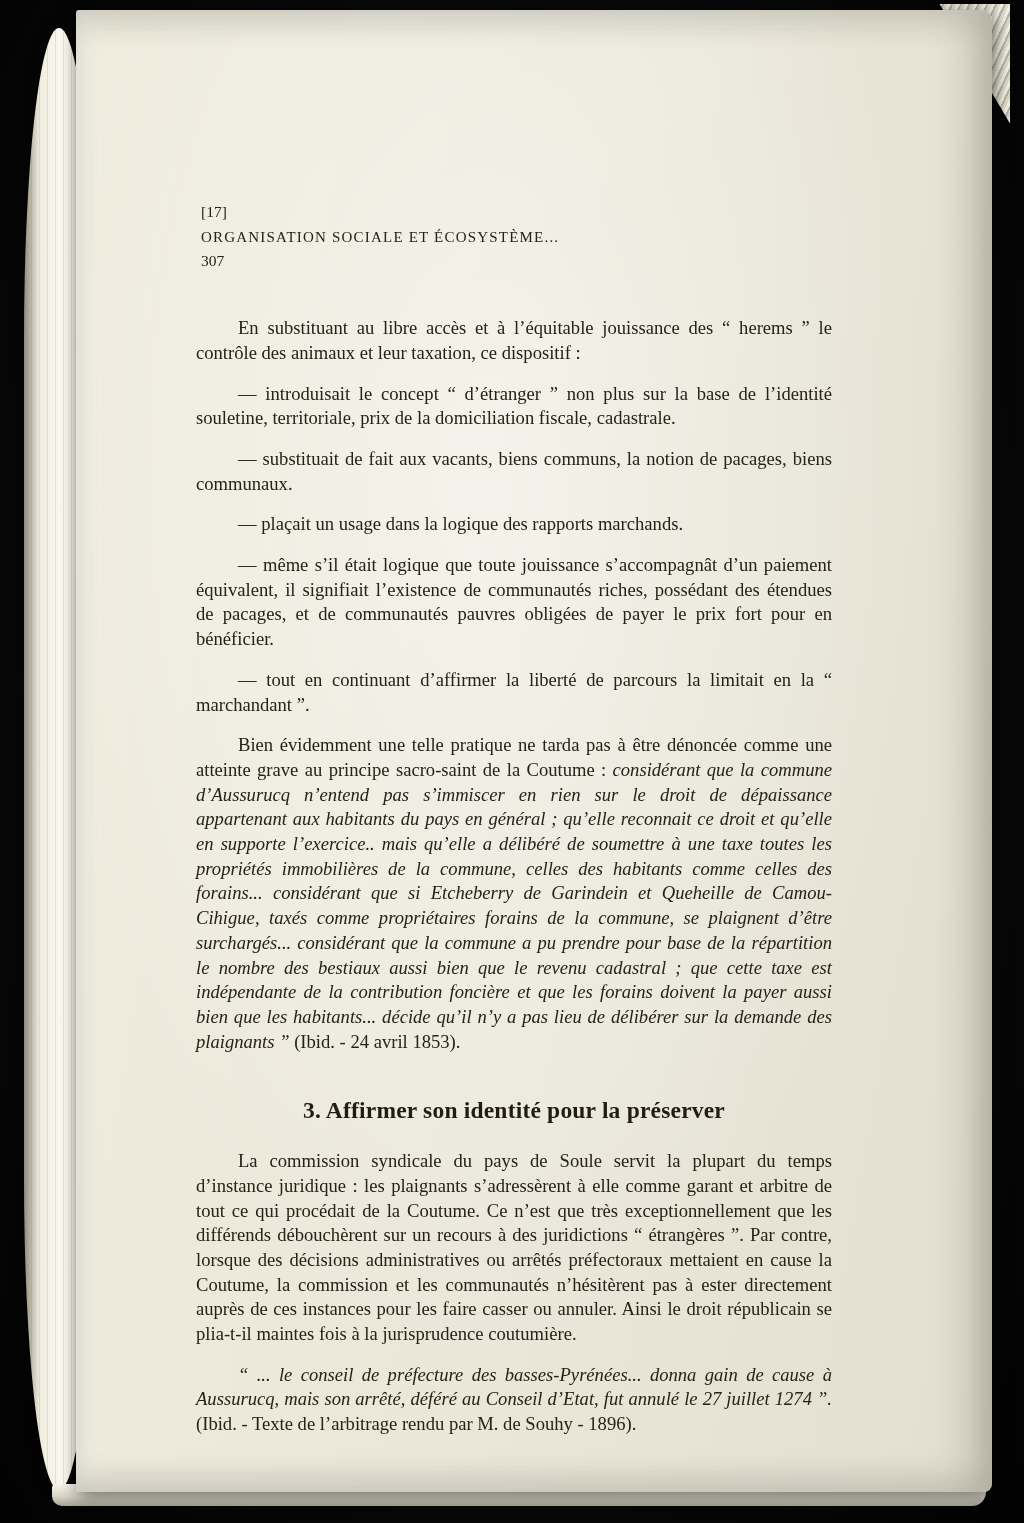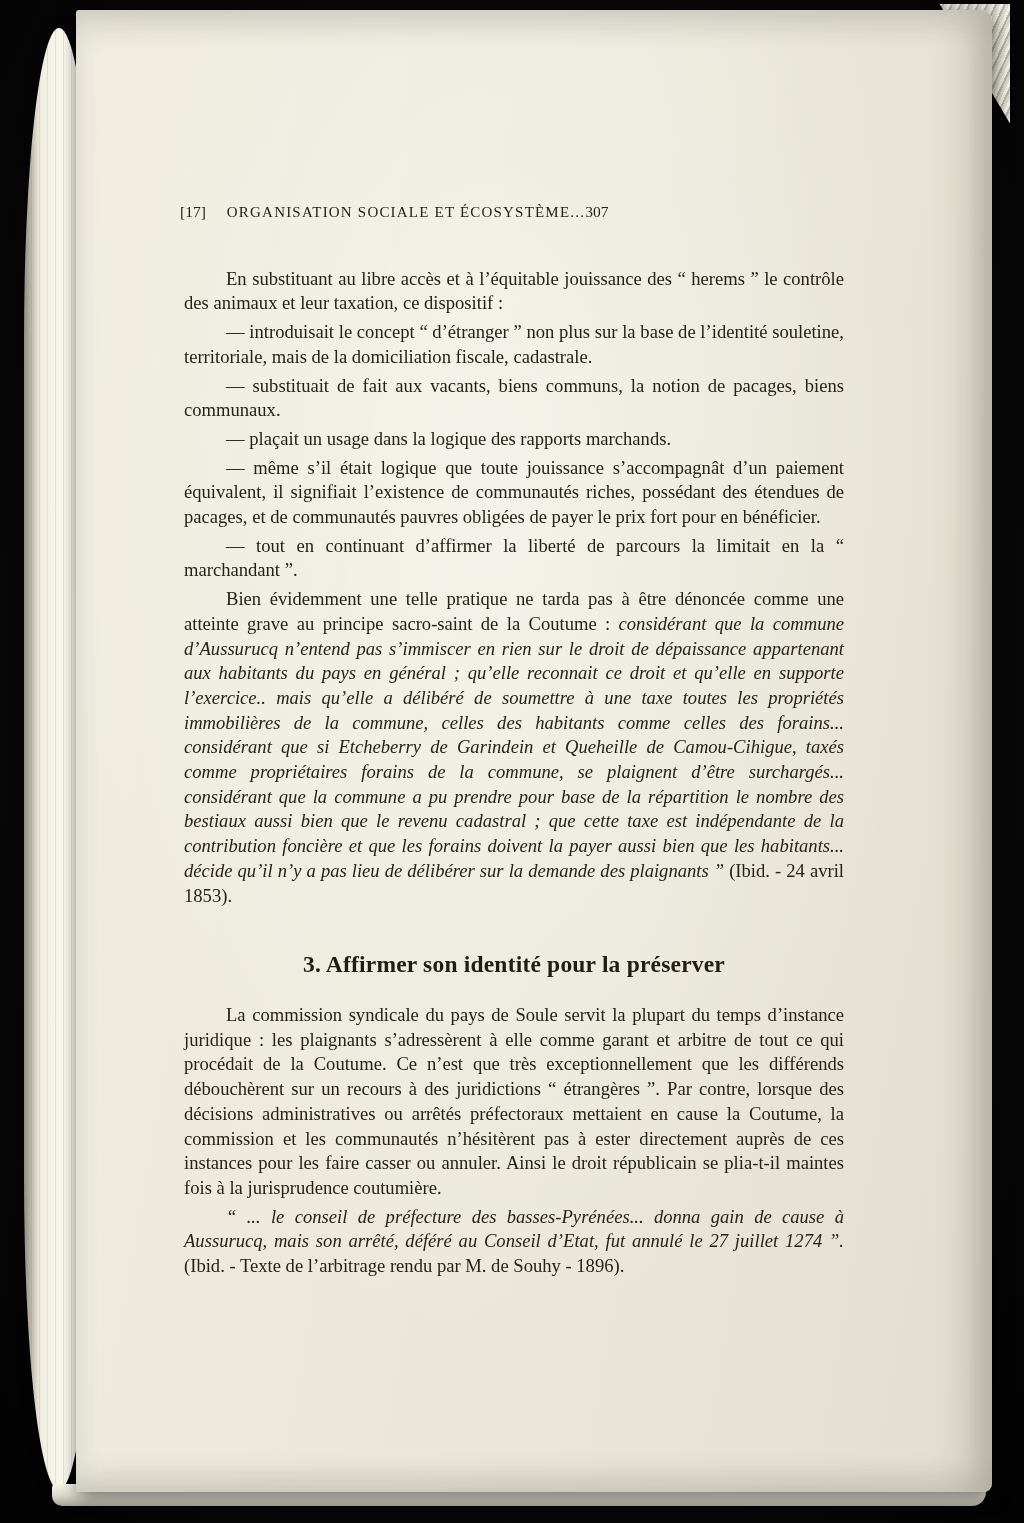--- a/index.html
+++ b/index.html
@@ -66,28 +66,29 @@
     line-height: 24.7px;
     text-align: justify;
   }
   .header-row {
     display: flex;
     justify-content: flex-start;
     align-items: baseline;
     font-size: 15.5px;
     margin-bottom: 42px;
     padding-right: 36px;
+    flex-direction: column;
   }
   .header-row .running {
     letter-spacing: 1.2px;
     font-size: 15px;
     margin-left: 21px;
   }
   p.para {
-    margin: 4px;
+    margin: 16px;
     text-indent: 42px;
   }
   p.para-last-quote { margin-top: 2px; }
   .it { font-style: italic; }
   h2.section-heading {
     margin: 44px 0 26px 0;
     font-size: 23.5px;
     font-weight: bold;
     text-align: center;
     letter-spacing: 0.2px;
@@ -111,21 +112,21 @@
     <div class="text-block">
 
       <div class="header-row">
         <span>[17]</span>
         <span class="running">ORGANISATION SOCIALE ET ÉCOSYSTÈME...</span>
         <span>307</span>
       </div>
 
       <p class="para">En substituant au libre accès et à l’équitable jouissance des “ herems ” le contrôle des animaux et leur taxation, ce dispositif :</p>
 
-      <p class="para">— introduisait le concept “ d’étranger ” non plus sur la base de l’identité souletine, territoriale, mais de la domiciliation fiscale, cadastrale.</p>
+      <p class="para">— introduisait le concept “ d’étranger ” non plus sur la base de l’identité souletine, territoriale, prix de la domiciliation fiscale, cadastrale.</p>
 
       <p class="para">— substituait de fait aux vacants, biens communs, la notion de pacages, biens communaux.</p>
 
       <p class="para">— plaçait un usage dans la logique des rapports marchands.</p>
 
       <p class="para">— même s’il était logique que toute jouissance s’accompagnât d’un paiement équivalent, il signifiait l’existence de communautés riches, possédant des étendues de pacages, et de communautés pauvres obligées de payer le prix fort pour en bénéficier.</p>
 
       <p class="para">— tout en continuant d’affirmer la liberté de parcours la limitait en la “ marchandant ”.</p>
 
       <p class="para">

